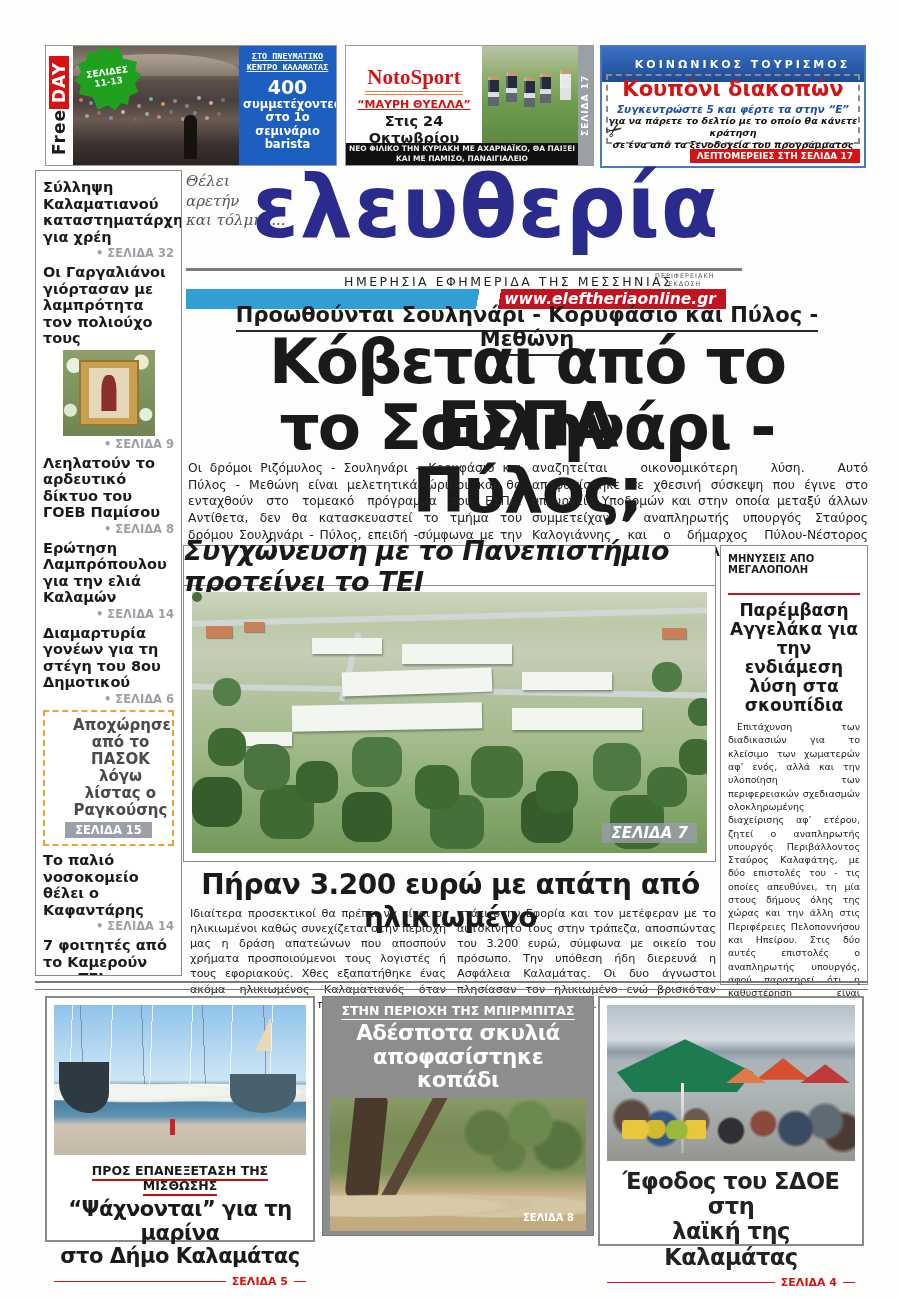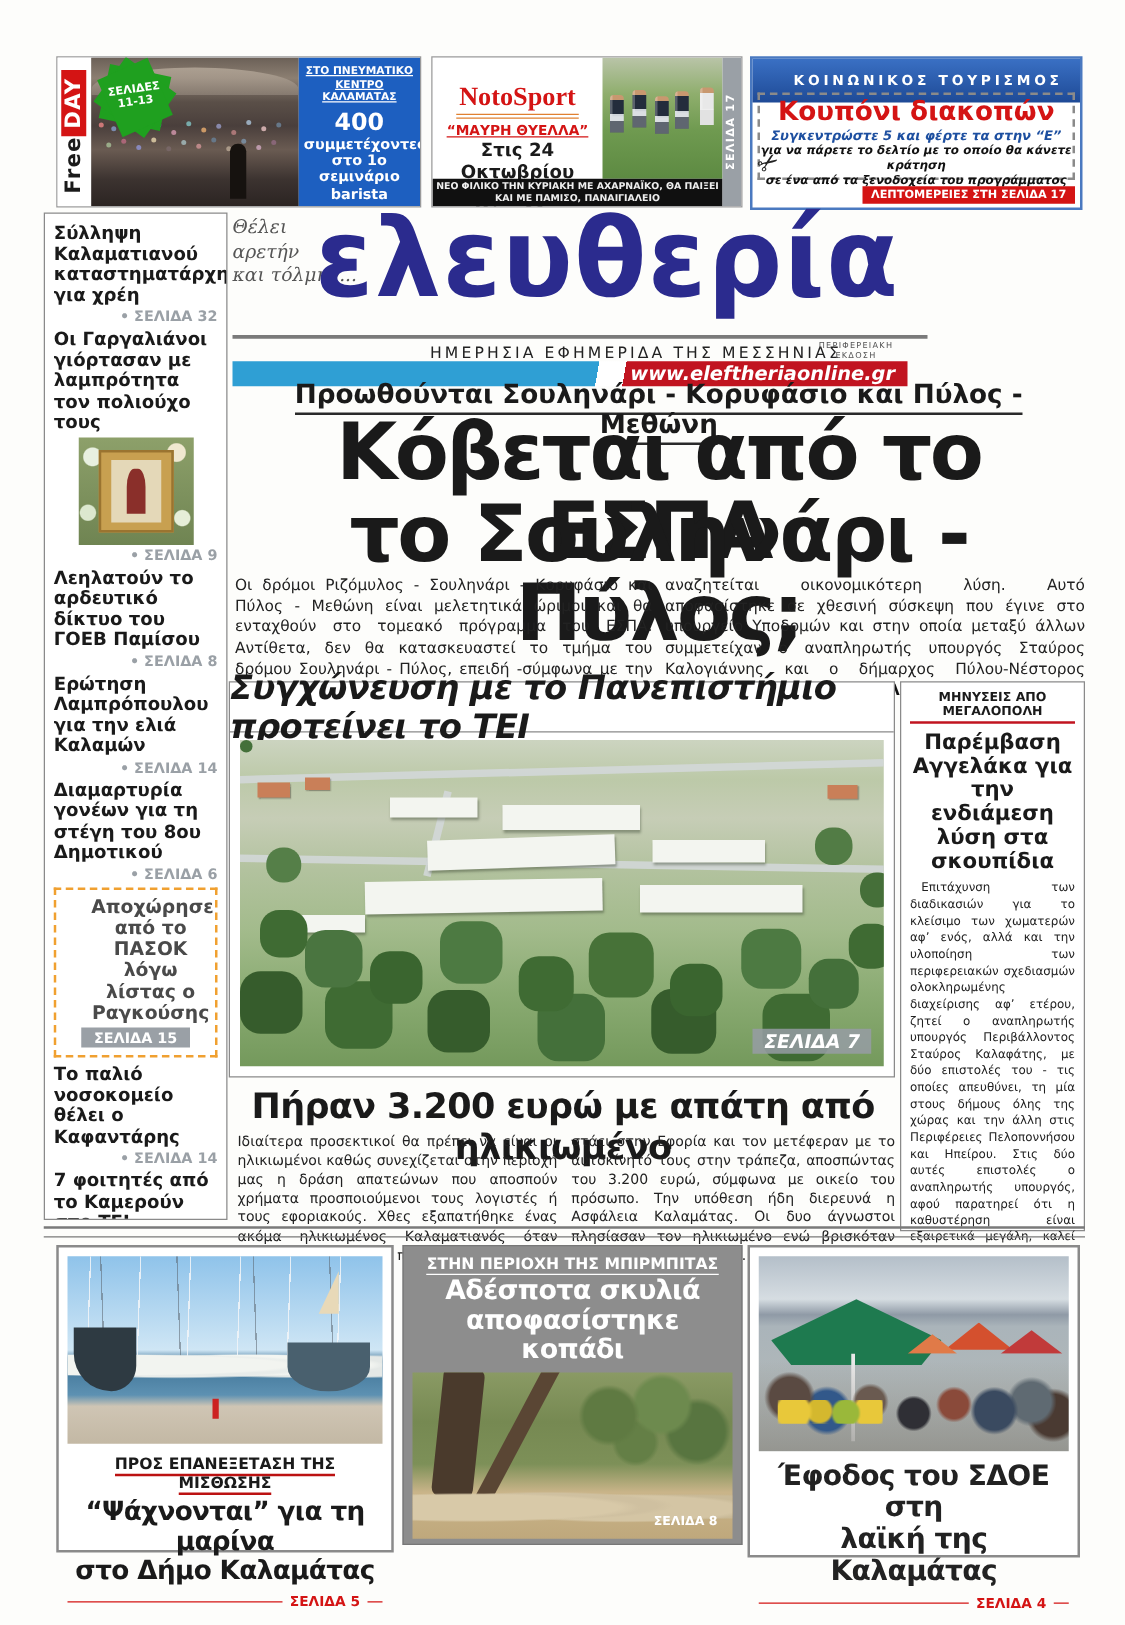--- a/index.html
+++ b/index.html
@@ -22,21 +22,21 @@
   .fd-photo .crowd{position:absolute;left:6px;top:52px;width:4px;height:4px;border-radius:50%;background:#c77;
       box-shadow:10px 3px 0 #7a8bb0,22px -2px 0 #b0685a,34px 5px 0 #cfc3a8,46px 0 0 #5a76a8,58px 6px 0 #b89,70px -1px 0 #7aa,82px 4px 0 #c96,94px 1px 0 #88a,106px 6px 0 #a77,118px -2px 0 #9ab,130px 3px 0 #caa,142px 0 0 #678,
       6px 16px 0 #9a8,18px 13px 0 #a67,30px 18px 0 #88b,42px 12px 0 #cb9,54px 19px 0 #766,66px 14px 0 #9aa,78px 17px 0 #b88,90px 12px 0 #678,102px 19px 0 #a98,114px 13px 0 #789,126px 18px 0 #b9a,138px 14px 0 #867;}
   .fd-person{position:absolute;right:42px;bottom:6px;width:13px;height:44px;background:#16120f;border-radius:6px 6px 0 0;}
   .fd-star{position:absolute;left:33px;top:6px;width:58px;height:52px;}
   .fd-star .s1,.fd-star .s2,.fd-star .s3{position:absolute;inset:4px;background:#1fa01f;}
   .fd-star .s1{transform:rotate(12deg);} .fd-star .s2{transform:rotate(36deg);} .fd-star .s3{transform:rotate(66deg);}
   .fd-star .txt{position:absolute;inset:0;display:flex;flex-direction:column;align-items:center;justify-content:center;
       color:#fff;font-size:9px;font-weight:bold;transform:rotate(-8deg);line-height:1.1;text-align:center;}
   .fd-panel{position:absolute;right:0;top:0;width:97px;height:119px;background:#1d5fc0;color:#fff;padding:6px 4px;box-sizing:border-box;text-align:center;}
-  .fd-venue{font-size:8.5px;font-weight:bold;text-decoration:underline;line-height:1.25;}
+  .fd-venue{font-size:8.5px;font-weight:bold;text-decoration:underline;line-height:1.25;font-family:Liberation Mono, monospace;}
   .fd-num{font-size:19px;font-weight:bold;margin-top:3px;}
   .fd-rest{font-size:11.5px;font-weight:bold;line-height:1.15;}
 
   
   #notosport{left:345px;top:45px;width:247px;height:119px;}
   .ns-left{position:absolute;left:0;top:0;width:136px;height:97px;padding:4px 3px;box-sizing:border-box;text-align:center;margin-top:15px;}
   .ns-brand{font-family:"Liberation Serif","DejaVu Serif",serif;font-weight:bold;font-size:21px;color:#d41414;
             border-bottom:4px double #e08030;display:inline-block;padding:0 2px 1px;}
   .ns-kick{color:#d41414;font-size:11px;font-weight:bold;text-decoration:underline;margin-top:3px;}
   .ns-head{font-size:14.5px;font-weight:bold;line-height:1.15;margin-top:2px;}
@@ -113,21 +113,21 @@
   .tp-road{position:absolute;height:6px;background:#d4d8da;opacity:.85;}
   .tp-bld{position:absolute;background:#f3f5f0;box-shadow:1px 2px 2px rgba(60,70,50,.45);}
   .tp-roof{position:absolute;background:#c97f58;box-shadow:1px 1px 1px rgba(60,50,40,.4);}
   .tp-trees{position:absolute;left:0;top:0;width:10px;height:10px;border-radius:50%;background:#44703a;
       box-shadow:30px 150px 0 14px #3f6b33,70px 170px 0 18px #4a7540,120px 185px 0 16px #3a652f,180px 165px 0 20px #4d7a42,240px 190px 0 17px #3f6b33,300px 175px 0 21px #477238,360px 195px 0 16px #3a652f,420px 170px 0 19px #4d7a42,470px 190px 0 15px #44703a,500px 160px 0 13px #3f6b33,20px 205px 0 20px #365c2c,90px 215px 0 22px #3f6b33,170px 220px 0 20px #365c2c,260px 225px 0 22px #44703a,350px 220px 0 21px #365c2c,440px 225px 0 22px #3f6b33,30px 95px 0 9px #557f48,470px 80px 0 10px #527c45,505px 115px 0 9px #456f39;}
   .tei-label{position:absolute;right:10px;bottom:10px;background:rgba(150,156,164,.85);color:#fff;
              font-size:15px;font-weight:bold;font-style:italic;padding:1px 9px;}
 
   
   #garb{left:720px;top:545px;width:148px;height:440px;border:1px solid #8a8a8a;background:#fff;box-sizing:border-box;padding:7px 7px 5px;}
-  .g-kick{font-size:10px;font-weight:bold;text-align:center;border-bottom:2px solid #c11420;padding-bottom:2px;letter-spacing:0;}
+  .g-kick{font-size:10px;font-weight:bold;text-align:left;border-bottom:2px solid #c11420;padding-bottom:18px;letter-spacing:0;}
   .g-head{font-size:17px;font-weight:bold;text-align:center;line-height:1.12;margin:6px 0 5px;}
   .g-body{font-size:9.5px;line-height:1.4;text-align:justify;color:#222;text-indent:9px;}
   .g-page{font-size:12px;font-weight:bold;text-align:right;margin-top:3px;}
 
   
   .fr-head{left:185px;top:868px;width:531px;font-size:28px;font-weight:bold;text-align:center;letter-spacing:-0.5px;}
   .fr-col{top:906px;width:256px;font-size:11.2px;line-height:1.35;color:#222;}
   .fr-col.c1{left:190px;}
   .fr-col.c2{left:457px;width:259px;}
 

